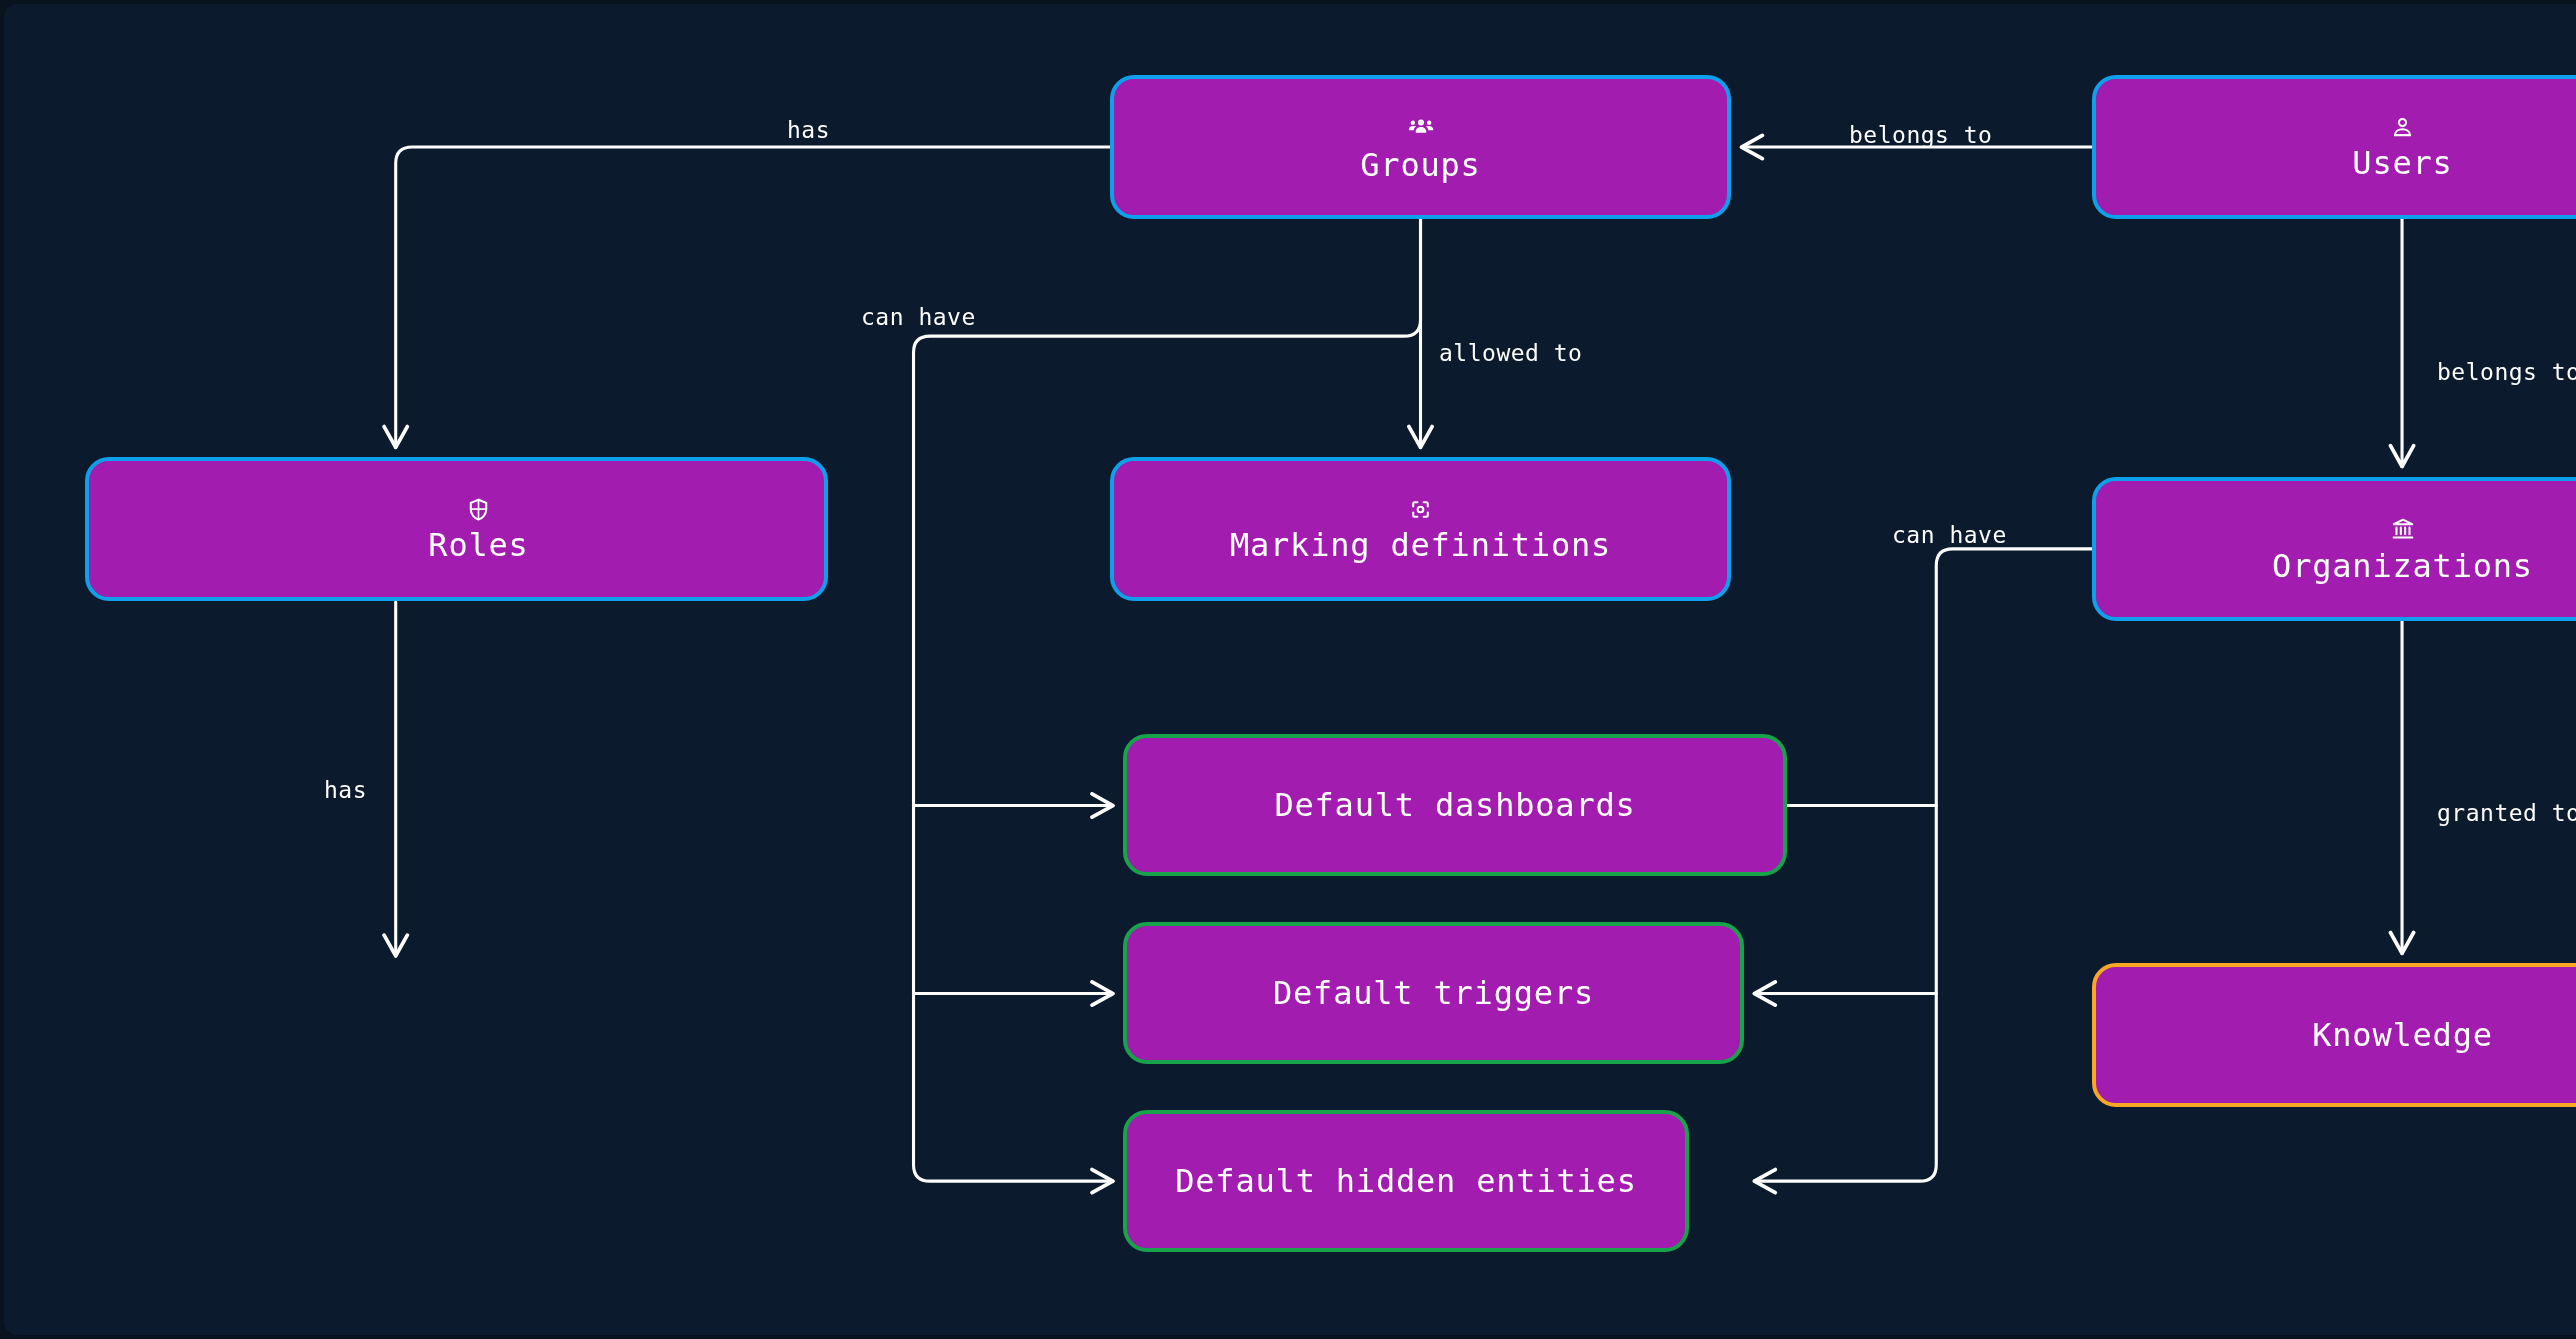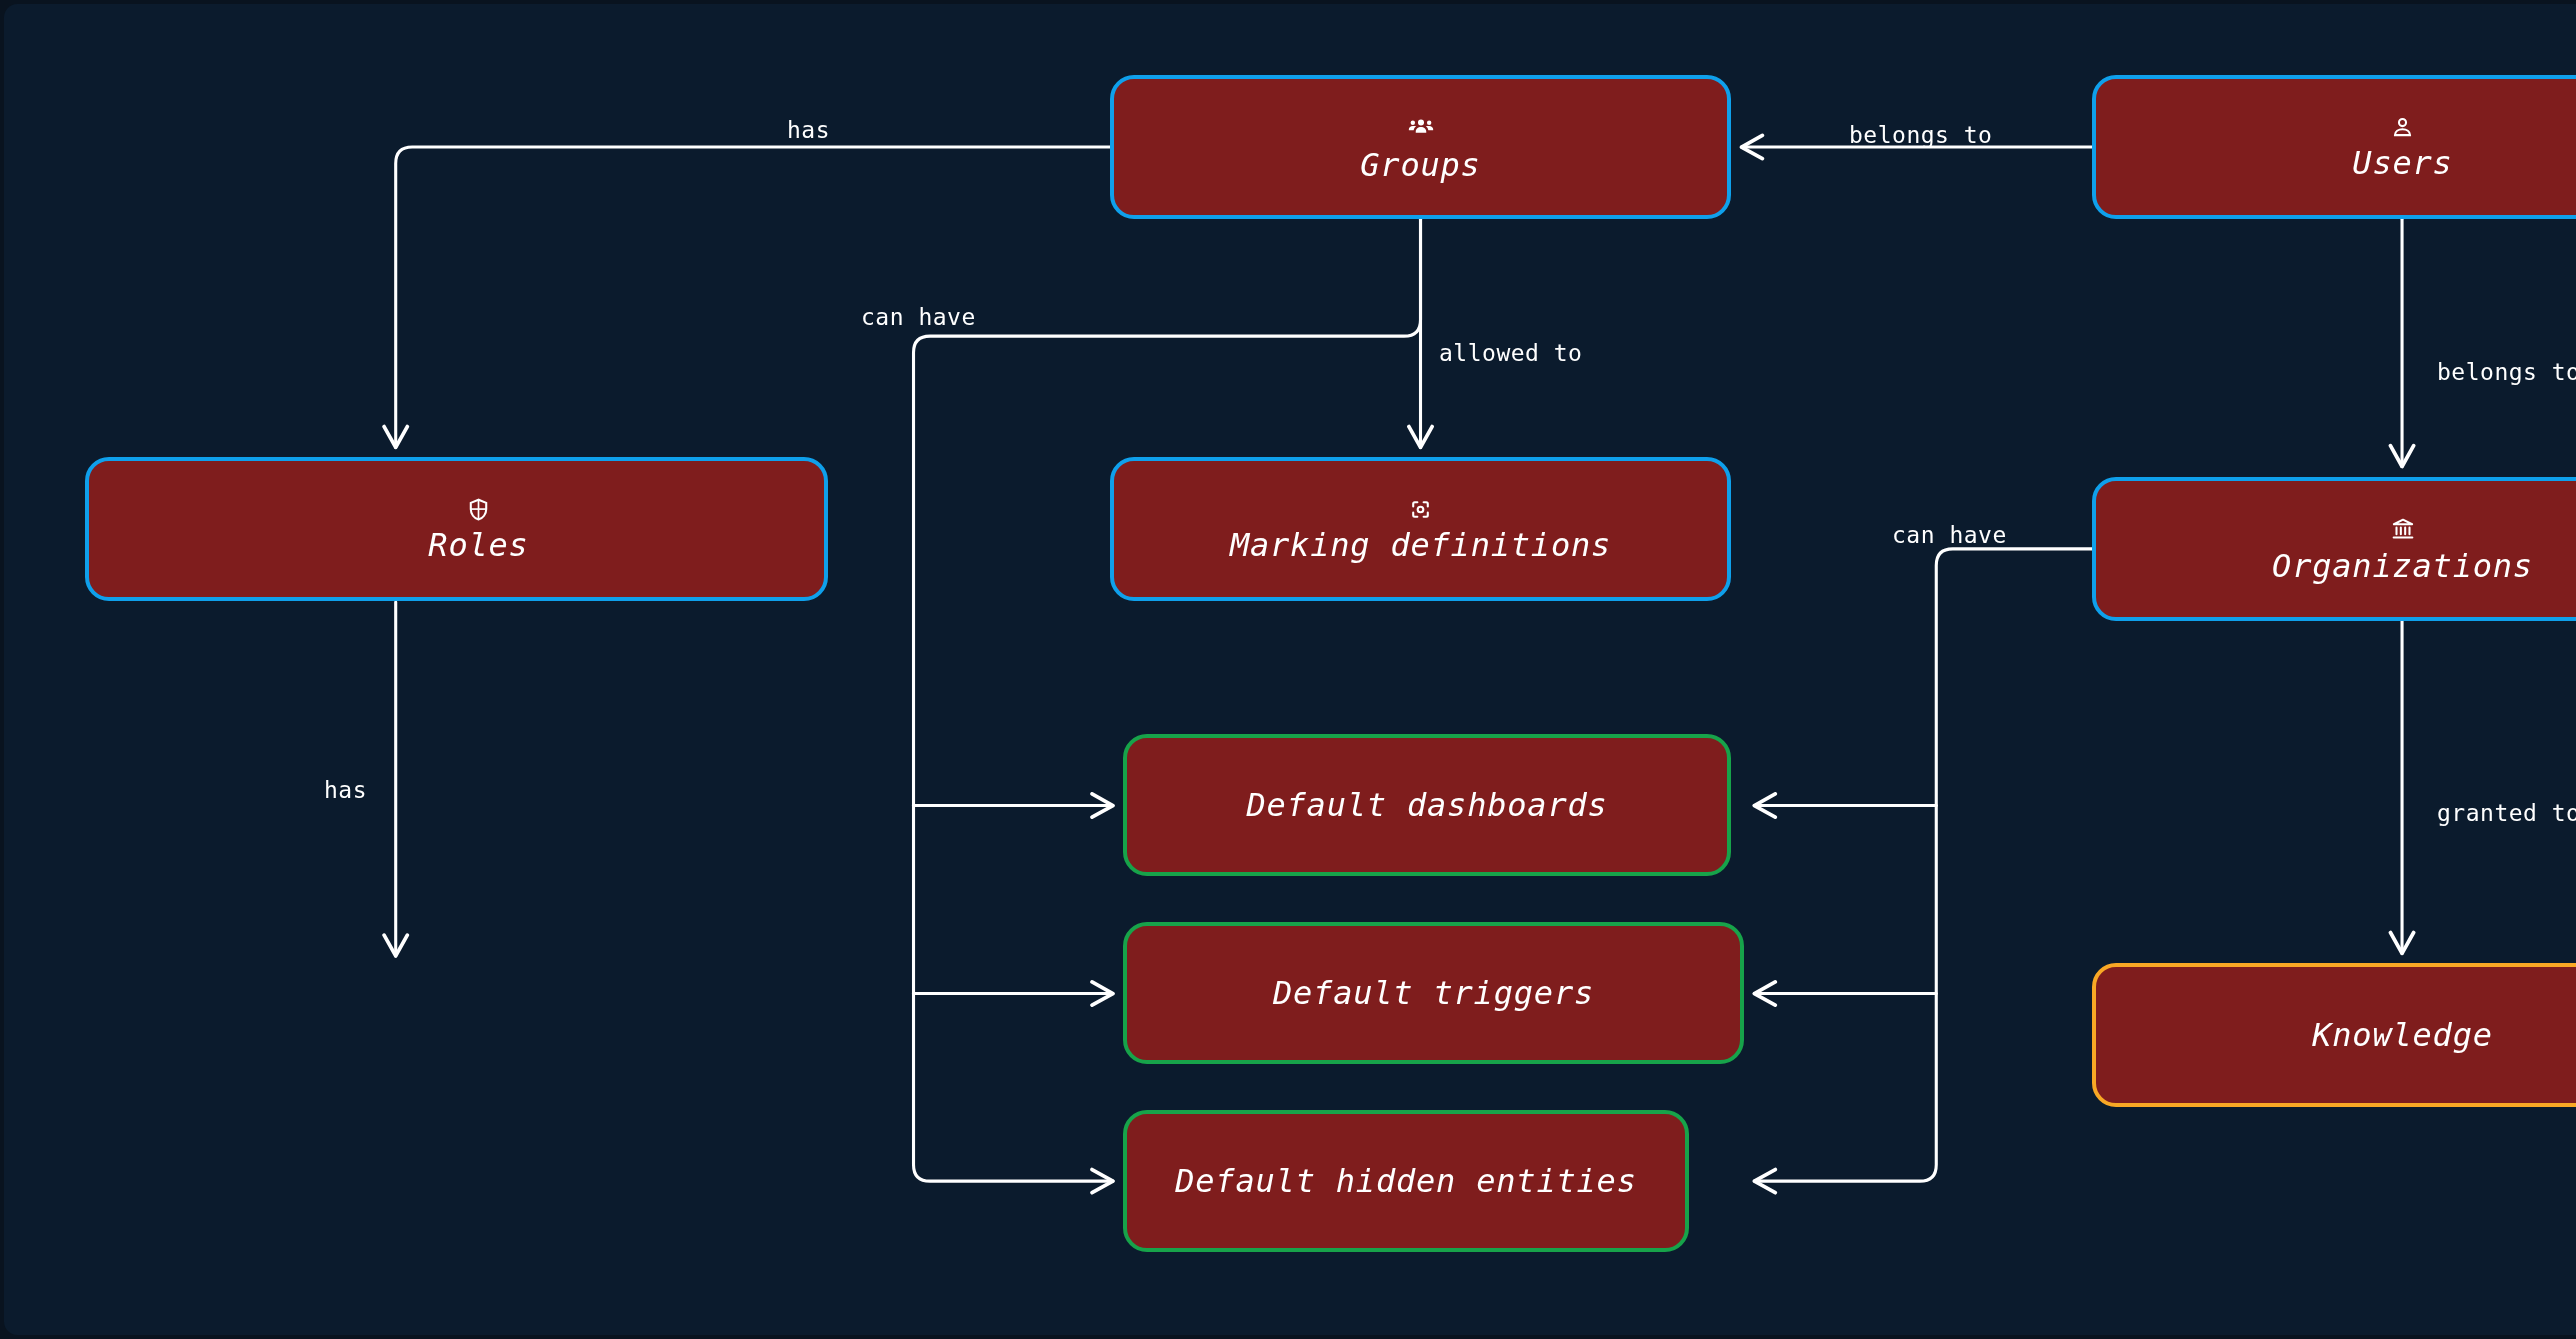--- a/index.html
+++ b/index.html
@@ -45,27 +45,26 @@
     font-family: "DejaVu Sans Mono", "Liberation Mono", monospace;
     font-size: 23px;
     letter-spacing: 0.5px;
     white-space: nowrap;
     line-height: 1;
     margin-top: 12px;
   }
   .node {
     position: absolute;
     box-sizing: border-box;
-    background: #7f1d1d;
+    background: #a21caf;
     border-radius: 24px;
     display: flex;
     flex-direction: column;
     align-items: center;
     justify-content: center;
-    font-style: italic;
   }
   .node .node-icon {
     display: block;
     line-height: 0;
     margin-bottom: 7.2px;
   }
   .node .node-label {
     color: #ffffff;
     font-family: "DejaVu Sans Mono", "Liberation Mono", monospace;
     font-size: 32px;
@@ -185,21 +184,21 @@
       <svg width="26" height="26" viewBox="0 0 24 24" fill="none" stroke="#ffffff" stroke-width="1.9" stroke-linecap="round" stroke-linejoin="round">
         <path d="M12 3.4 3.6 7.6h16.8z"></path>
         <path d="M6 10.6v6.3M10 10.6v6.3M14 10.6v6.3M18 10.6v6.3"></path>
         <path d="M3.4 19.9h17.2"></path>
       </svg>
     </span>
     <span class="node-label">Organizations</span>
   </div>
 
 
-  <div class="node green noicon" style="left:1123px; top:734px; width:608px; height:142px;">
+  <div class="node green noicon" style="left:1123px; top:734px; width:664px; height:142px;">
     <span class="node-label">Default dashboards</span>
   </div>
 
   <div class="node green noicon" style="left:1123px; top:922px; width:621px; height:142px;">
     <span class="node-label">Default triggers</span>
   </div>
 
   <div class="node green noicon" style="left:1123px; top:1110px; width:566px; height:142px;">
     <span class="node-label">Default hidden entities</span>
   </div>

